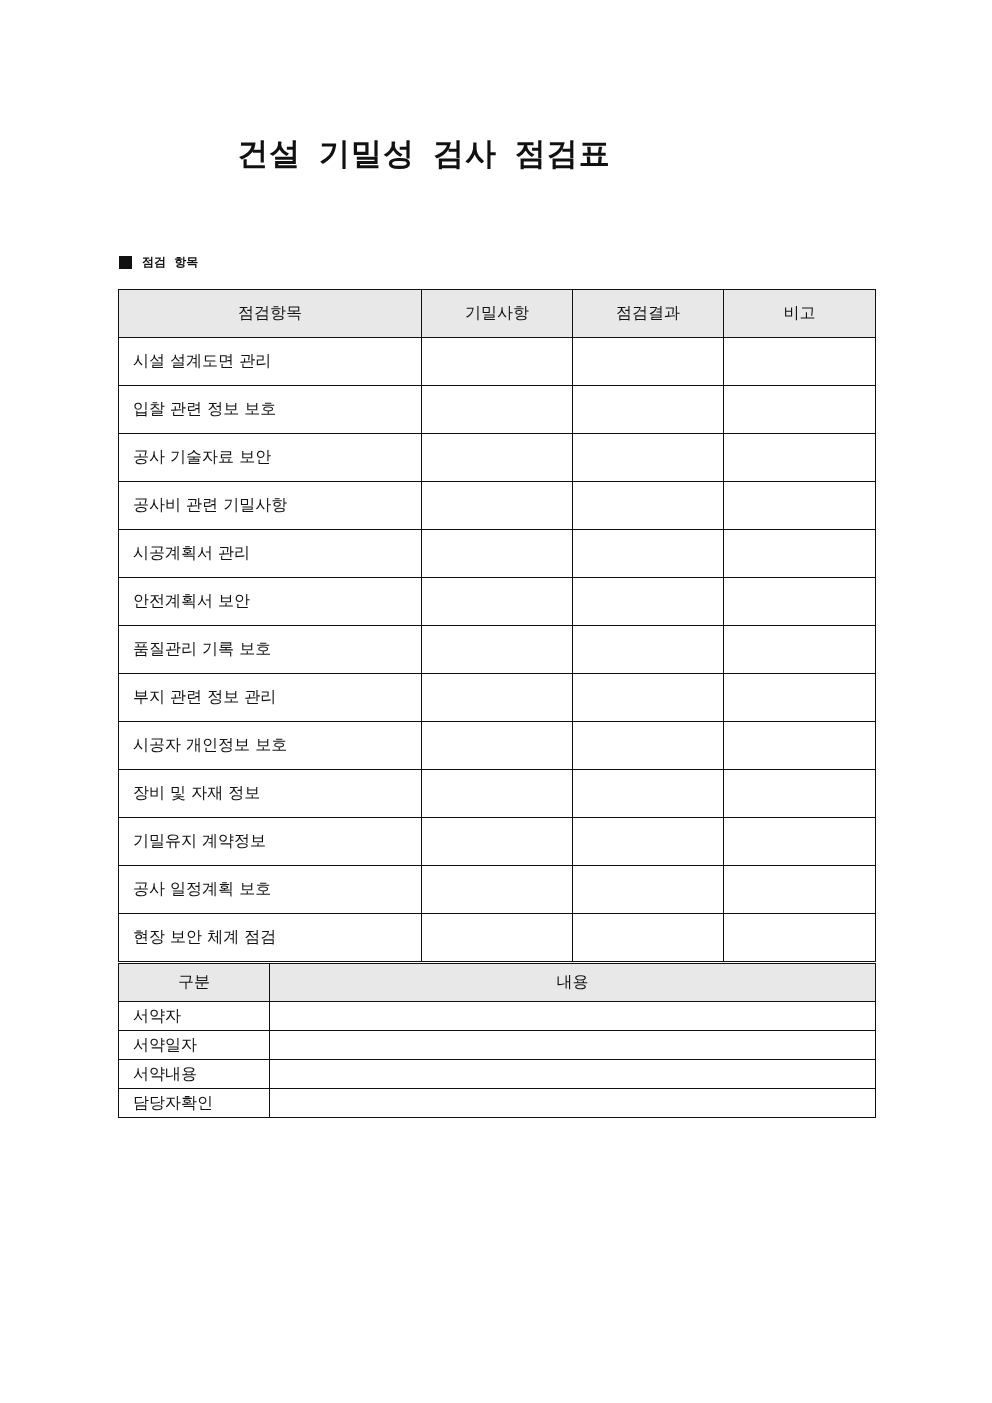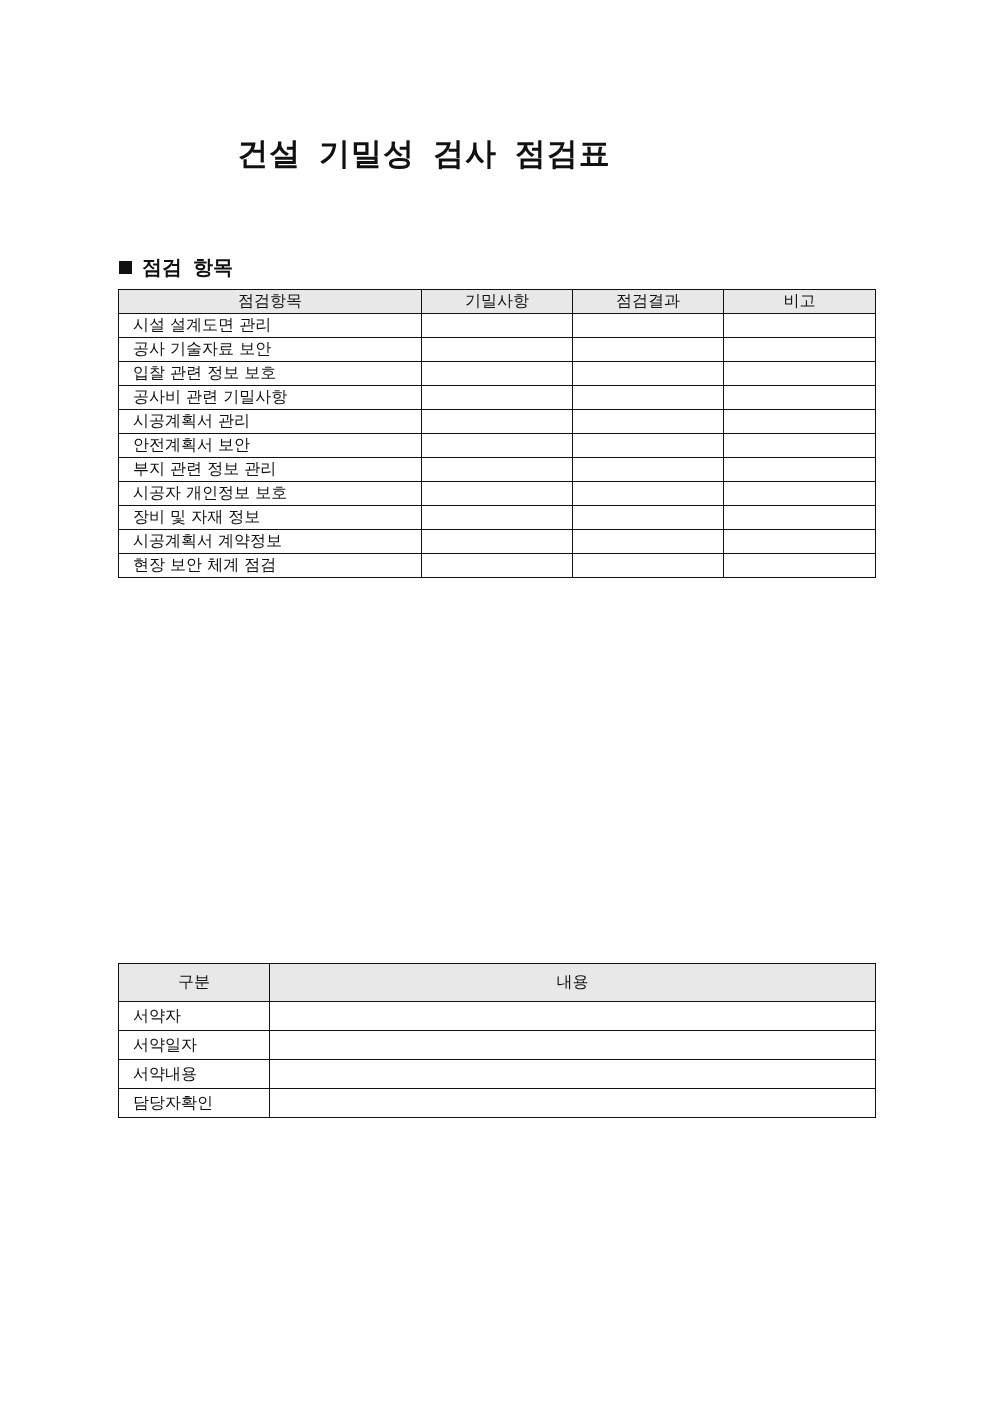--- a/index.html
+++ b/index.html
@@ -1,25 +1,25 @@
 <!DOCTYPE html>
 <html><head>
 <meta charset="utf-8">
 <style>
   html, body { margin:0; padding:0; background:#ffffff; }
   body { width:992px; height:1403px; position:relative; font-family:"DejaVu Sans","Liberation Sans",sans-serif; color:#111; }
   .title { position:absolute; top:133px; left:0; width:848px; text-align:center; font-size:31px; font-weight:bold; letter-spacing:1px; word-spacing:6px; }
-  .section-heading { position:absolute; left:119px; font-size:20px; font-weight:bold; display:flex; align-items:center; word-spacing:4px; }
+  .section-heading { position:absolute; left:119px; font-size:12px; font-weight:bold; display:flex; align-items:center; word-spacing:4px; }
   .square-icon { display:inline-block; width:13px; height:13px; background:#111; margin-right:10px; }
   table { position:absolute; left:118px; border-collapse:collapse; table-layout:fixed; }
   td, th { border:1px solid #111; font-size:16px; font-weight:normal; padding:0; }
   th { background:#e8e8e8; text-align:center; }
   td.label { padding-left:14px; text-align:left; }
   #t1 { top:289px; width:757px; }
-  #t1 tr { height:24px; }
+  #t1 tr { height:48px; }
   #t2 { top:963px; width:757px;border-radius:20px; }
   #t2 tr.head { height:38px; }
   #t2 tr.body { height:29px; }
 </style>
 </head>
 <body>
 
 <div class="title">건설 기밀성 검사 점검표</div>
 
 <div class="section-heading" style="top:254px;">
@@ -43,27 +43,27 @@
     </tr>
   </thead>
   <tbody id="t1-body">
       <tr>
         <td class="label">시설 설계도면 관리</td>
         <td></td>
         <td></td>
         <td></td>
       </tr>
       <tr>
-        <td class="label">공사 기술자료 보안</td>
+        <td class="label">입찰 관련 정보 보호</td>
         <td></td>
         <td></td>
         <td></td>
       </tr>
       <tr>
-        <td class="label">입찰 관련 정보 보호</td>
+        <td class="label">공사 기술자료 보안</td>
         <td></td>
         <td></td>
         <td></td>
       </tr>
       <tr>
         <td class="label">공사비 관련 기밀사항</td>
         <td></td>
         <td></td>
         <td></td>
       </tr>
@@ -73,39 +73,51 @@
         <td></td>
         <td></td>
       </tr>
       <tr>
         <td class="label">안전계획서 보안</td>
         <td></td>
         <td></td>
         <td></td>
       </tr>
       <tr>
+        <td class="label">품질관리 기록 보호</td>
+        <td></td>
+        <td></td>
+        <td></td>
+      </tr>
+      <tr>
         <td class="label">부지 관련 정보 관리</td>
         <td></td>
         <td></td>
         <td></td>
       </tr>
       <tr>
         <td class="label">시공자 개인정보 보호</td>
         <td></td>
         <td></td>
         <td></td>
       </tr>
       <tr>
         <td class="label">장비 및 자재 정보</td>
         <td></td>
         <td></td>
         <td></td>
       </tr>
       <tr>
-        <td class="label">시공계획서 계약정보</td>
+        <td class="label">기밀유지 계약정보</td>
+        <td></td>
+        <td></td>
+        <td></td>
+      </tr>
+      <tr>
+        <td class="label">공사 일정계획 보호</td>
         <td></td>
         <td></td>
         <td></td>
       </tr>
       <tr>
         <td class="label">현장 보안 체계 점검</td>
         <td></td>
         <td></td>
         <td></td>
       </tr>

